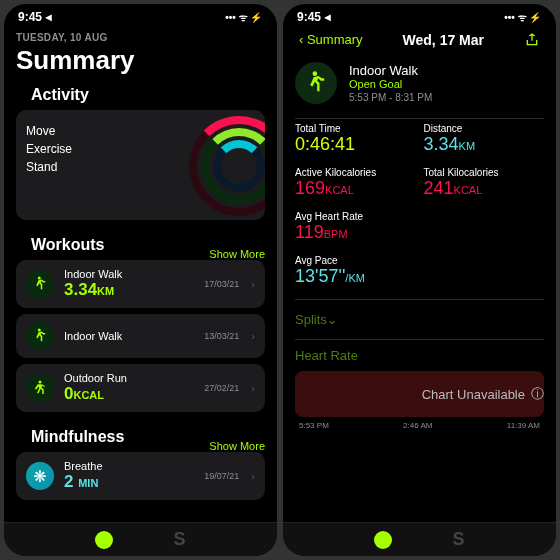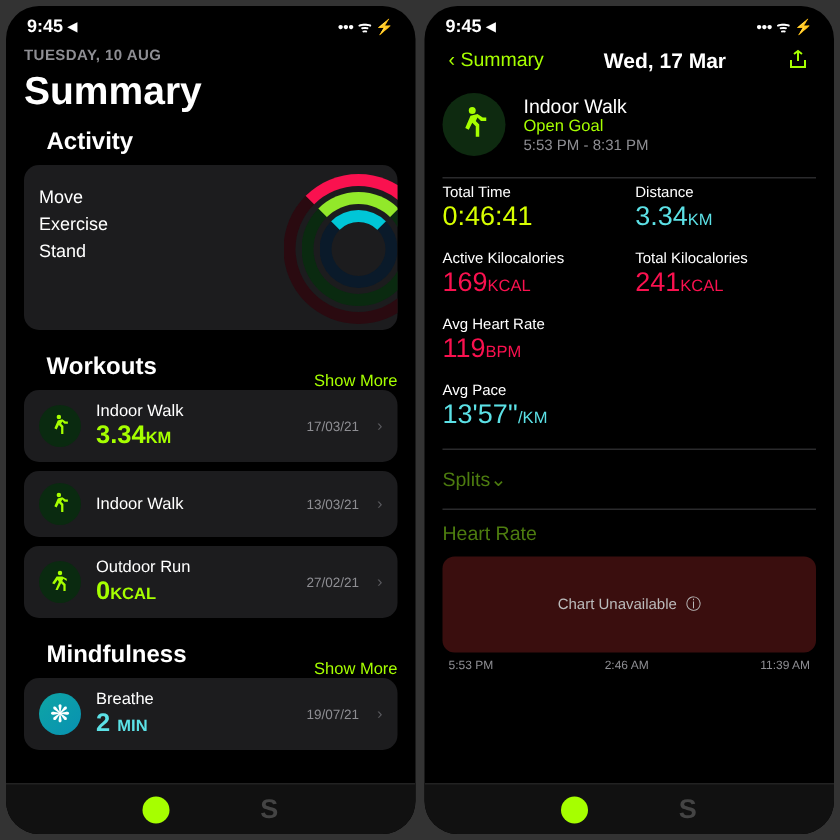--- a/index.html
+++ b/index.html
@@ -49,21 +49,21 @@
 .stats{display:grid;grid-template-columns:1fr 1fr;gap:4px 8px}
 .stat{margin-bottom:8px}
 .slabel{color:#fff;font-size:10px}
 .sval{font-size:18px;font-weight:500}
 .sunit{font-size:11px}
 .yellow{color:#d7ff00}
 .cyan{color:#5ce1e6}
 .pink{color:#fa114f}
 .hr{border:none;border-top:1px solid #2a2a2c;margin:4px 0}
 .splits-row{display:flex;align-items:center;padding:8px 0;color:#4d7c0f;font-size:13px}
-.chart-box{background:#3a0e0e;border-radius:8px;height:64px;display:flex;align-items:center;justify-content:center;gap:6px;color:#bbb;font-size:10px;margin:4px 0 2px}
+.chart-box{background:#3a0e0e;border-radius:8px;height:46px;display:flex;align-items:center;justify-content:flex-end;gap:6px;color:#bbb;font-size:13px;margin:4px 0 2px}
 .timeline{display:flex;justify-content:space-between;color:#8e8e93;font-size:8px;padding:2px 4px}
 </style>
 </head>
 <body>
 
 <div class="phone">
   <div class="statusbar">
     <span><span>9:45</span> <span>◂</span></span>
     <span class="sb-right">•••  ᯤ ⚡</span>
   </div>

